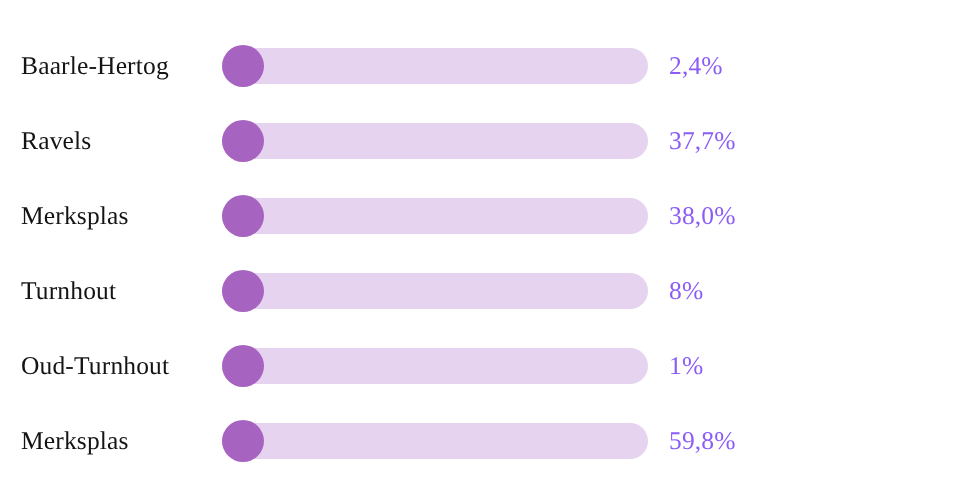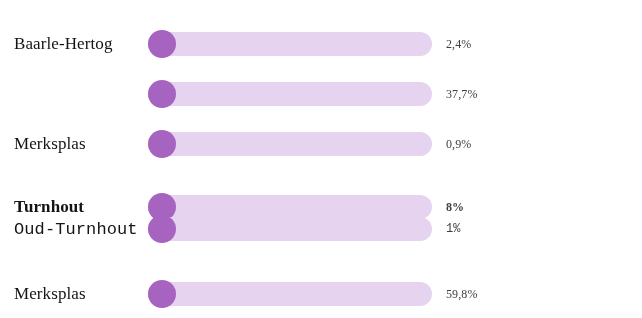--- a/index.html
+++ b/index.html
@@ -62,67 +62,68 @@
     width: 28px;
     height: 28px;
     background: #a663c0;
     border-radius: 50%;
   }
   .row-value {
     position: absolute;
     left: 446px;
     top: 50%;
     transform: translateY(-50%);
-    font-size: 12px;
-    color: #404040;
+    font-size: 17px;
+    color: #8b5cf6;
     white-space: nowrap;
     letter-spacing: 0.1px;
   }
 </style>
 </head>
 <body>
 
 <div class="chart">
 
   <div class="row" style="top:19px;">
     <span class="row-label">Baarle-Hertog</span>
     <div class="slider">
       <div class="slider-track"></div>
       <div class="slider-knob"></div>
     </div>
     <span class="row-value">2,4%</span>
   </div>
 
   <div class="row" style="top:69px;">
+    <span class="row-label">Ravels</span>
     <div class="slider">
       <div class="slider-track"></div>
       <div class="slider-knob"></div>
     </div>
     <span class="row-value">37,7%</span>
   </div>
 
   <div class="row" style="top:119px;text-align:right;">
     <span class="row-label">Merksplas</span>
     <div class="slider">
       <div class="slider-track"></div>
       <div class="slider-knob"></div>
     </div>
-    <span class="row-value">0,9%</span>
+    <span class="row-value">38,0%</span>
   </div>
 
-  <div class="row" style="top:182px;font-weight:bold;">
+  <div class="row" style="top:169px;">
     <span class="row-label">Turnhout</span>
     <div class="slider">
       <div class="slider-track"></div>
       <div class="slider-knob"></div>
     </div>
     <span class="row-value">8%</span>
   </div>
 
-  <div class="row" style="top:204px;font-family:Liberation Mono, monospace;">
+  <div class="row" style="top:219px;">
     <span class="row-label">Oud-Turnhout</span>
     <div class="slider">
       <div class="slider-track"></div>
       <div class="slider-knob"></div>
     </div>
     <span class="row-value">1%</span>
   </div>
 
   <div class="row" style="top:269px;">
     <span class="row-label">Merksplas</span>

